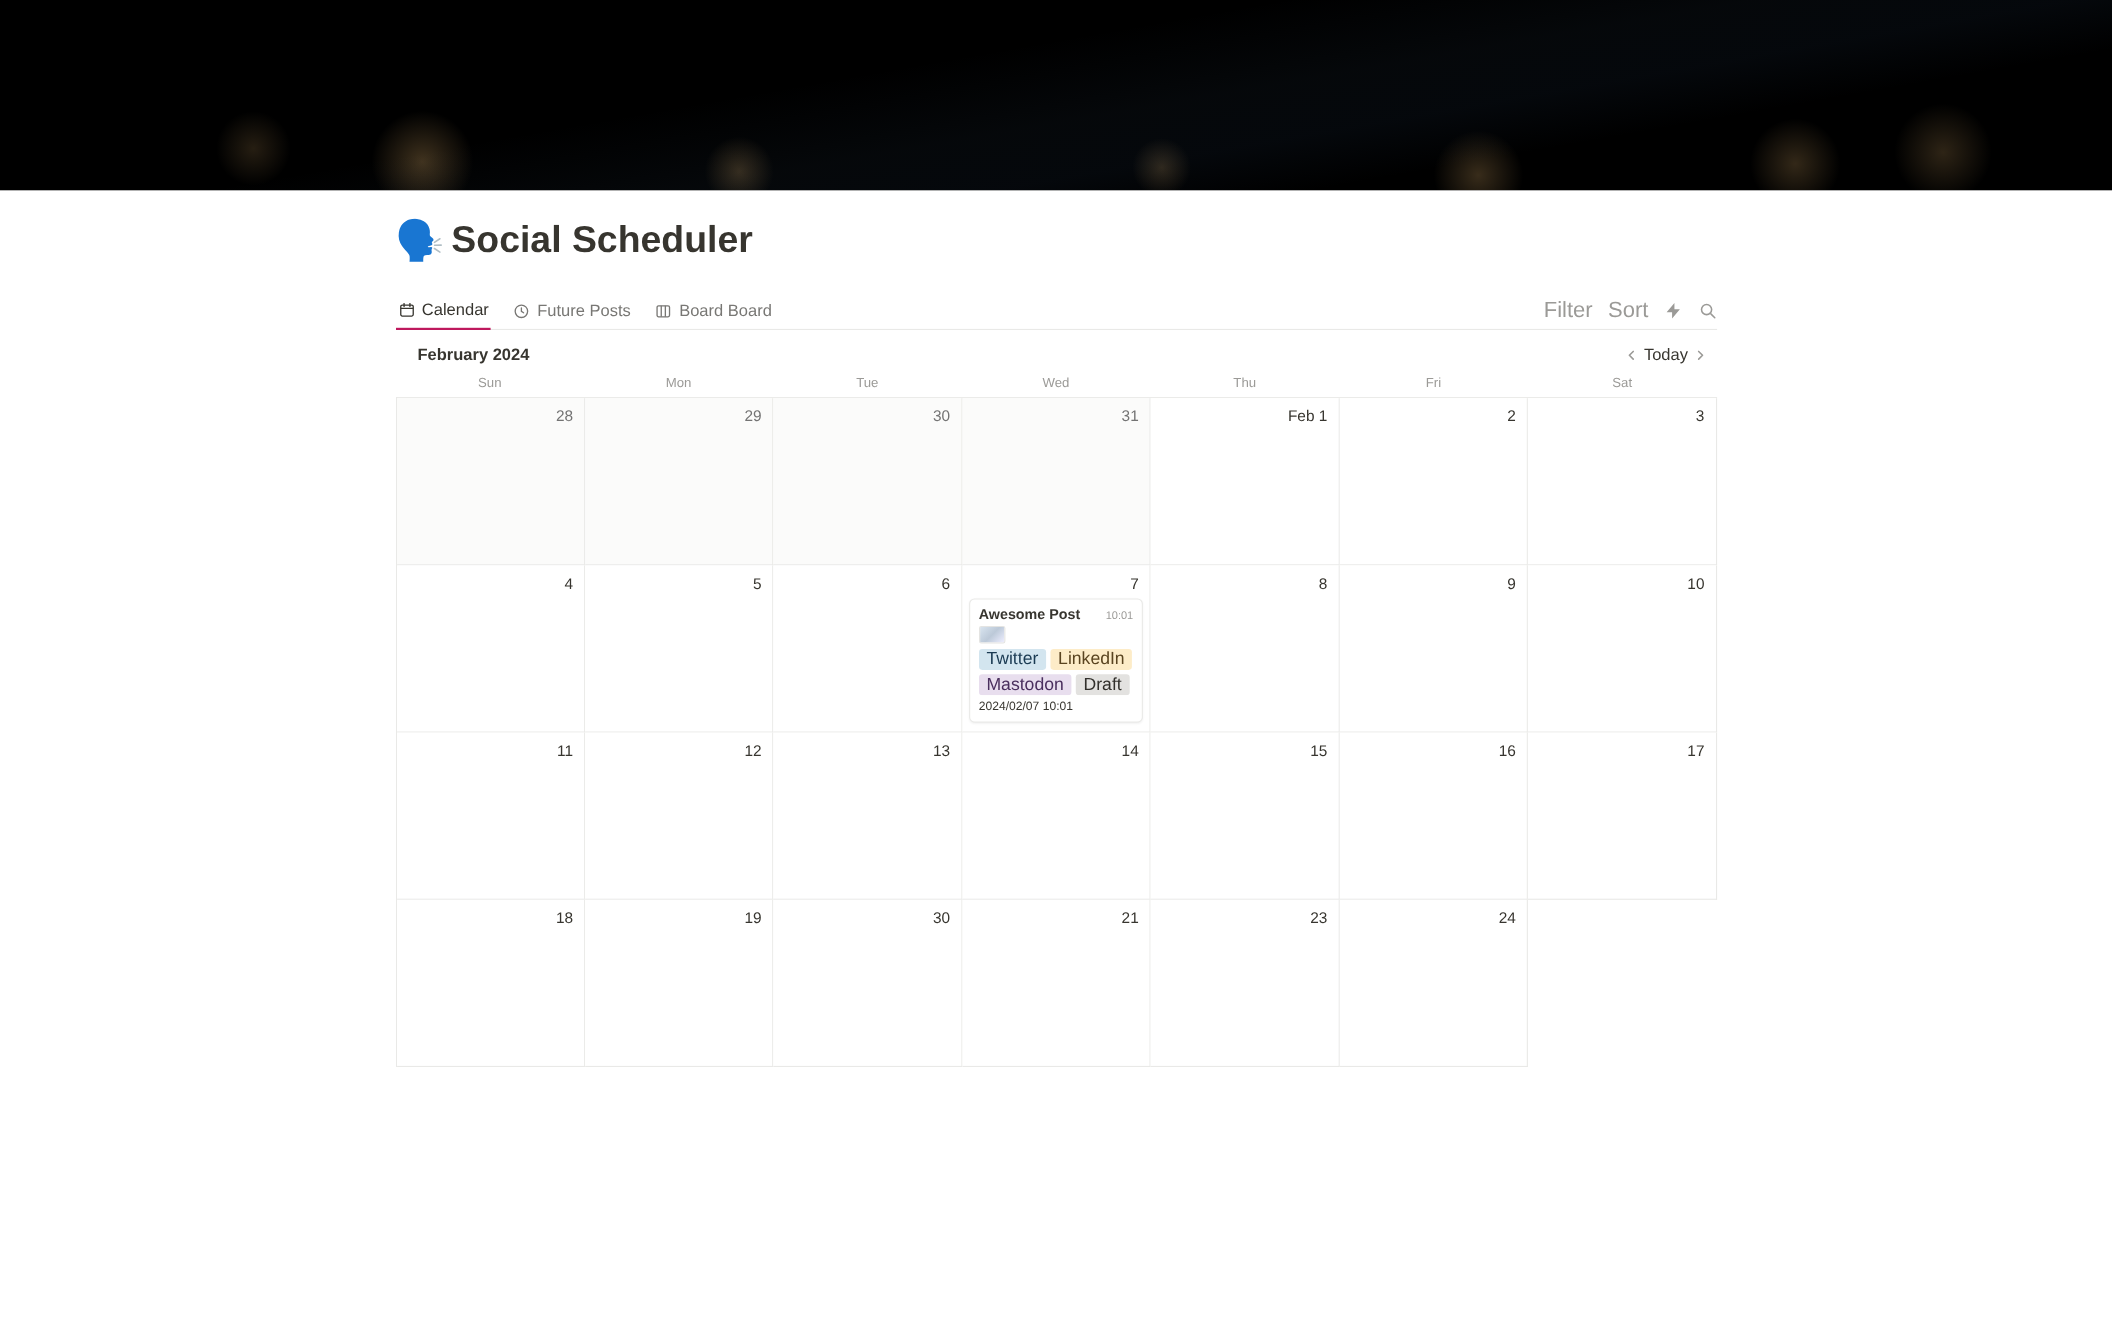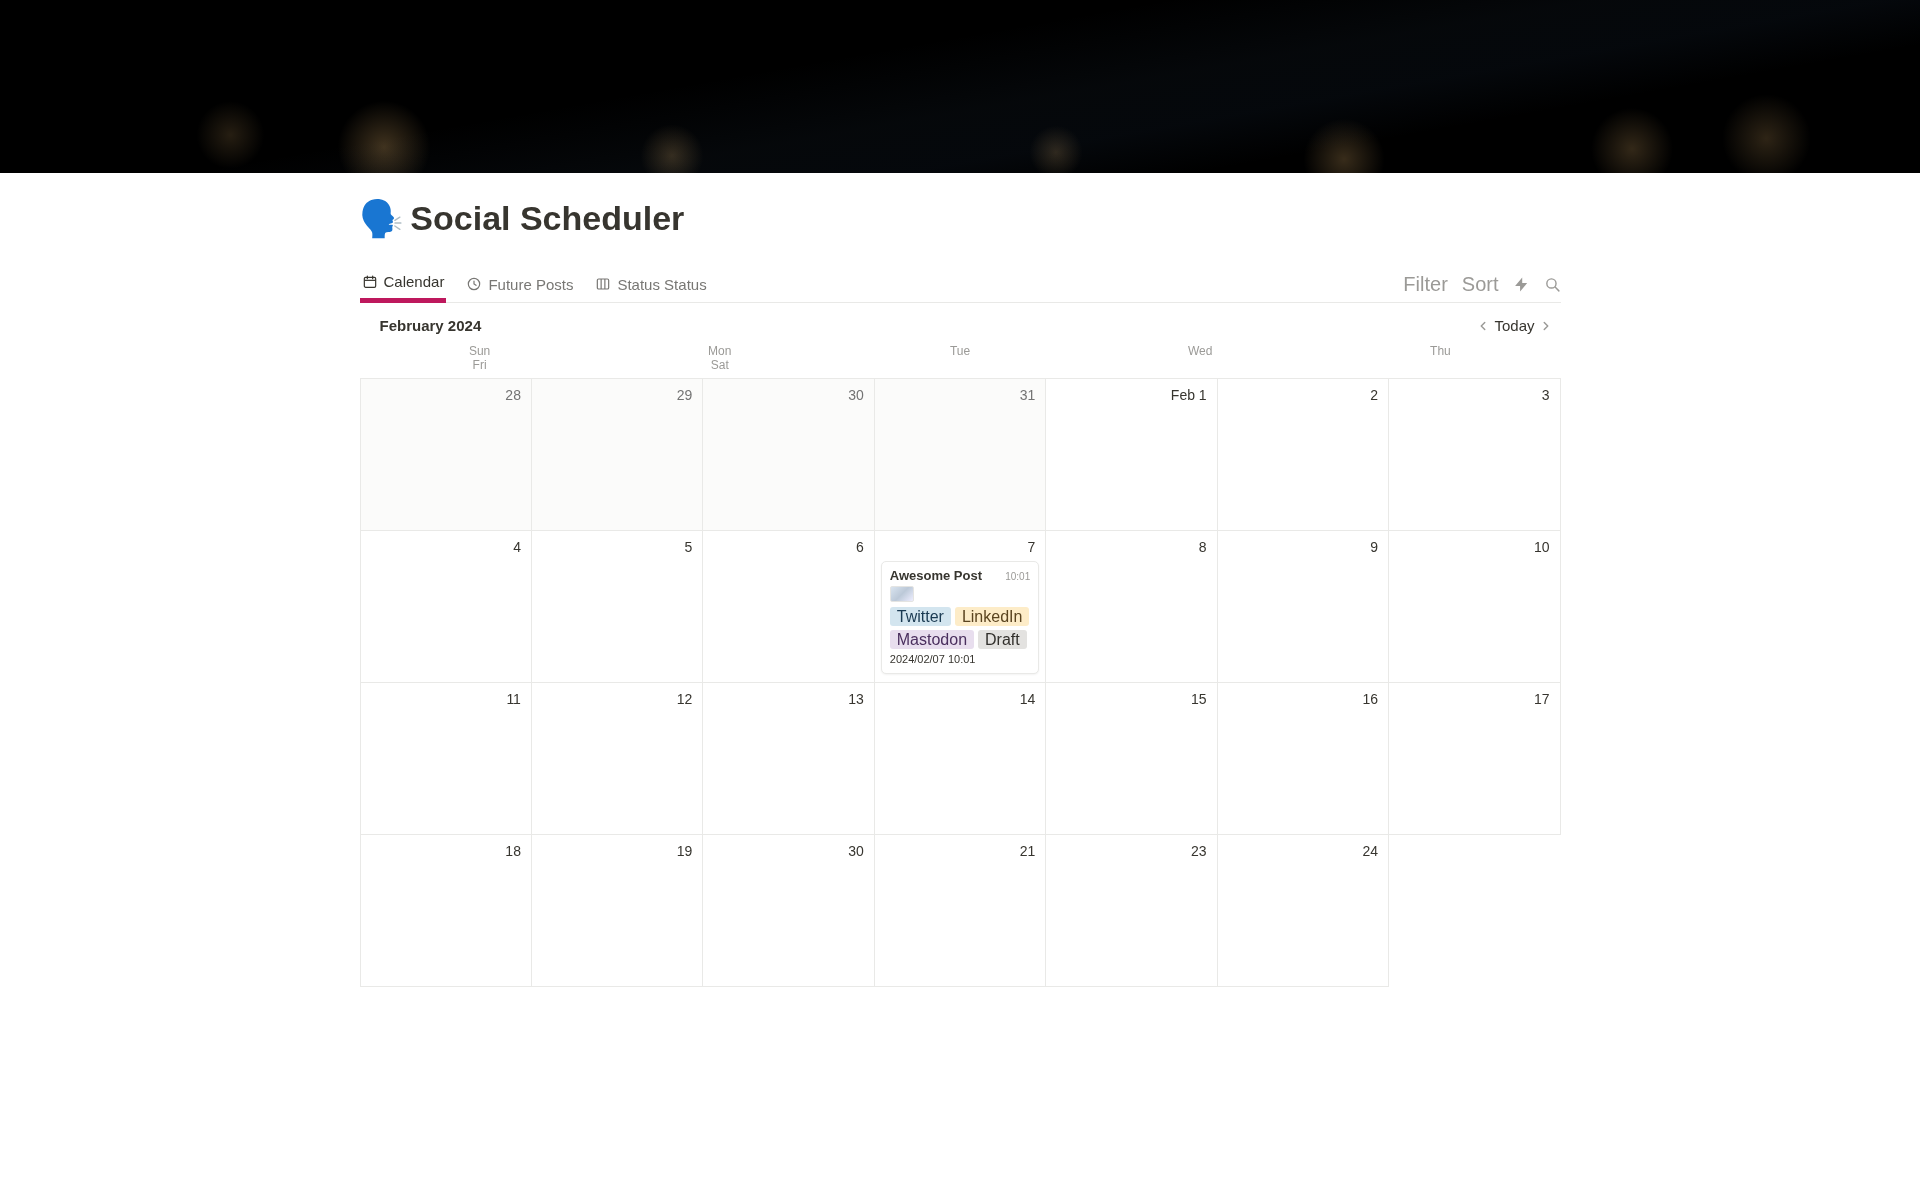--- a/index.html
+++ b/index.html
@@ -49,39 +49,39 @@
   border-bottom: 1px solid #e9e9e7;
   position: relative;
 }
 .tabs { display: flex; gap: 18px; }
 .tab {
   display: flex; align-items: center; gap: 6px;
   padding: 6px 2px 8px; cursor: pointer;
   color: #787774; font-size: 15px; font-weight: 500;
   position: relative; top: 1px;
 }
-.tab.active { color: #37352f; border-bottom: 5px solid #be185d; }
+.tab.active { color: #37352f; border-bottom: 2px solid #be185d; }
 .tab svg { width: 16px; height: 16px; }
 
 .toolbar { margin-left: auto; display: flex; align-items: center; gap: 14px; color: #9b9a97; font-size: 20px; }
 .toolbar .btn { cursor: pointer; }
 .toolbar svg { width: 17px; height: 17px; display: block; }
 
 .month-row {
   display: flex; align-items: center; justify-content: space-between;
   padding: 14px 8px 10px;
 }
 .month-label { font-weight: 600; font-size: 15px; color: #37352f; padding-left: 12px; }
 .month-nav { display: flex; align-items: center; gap: 4px; color: #37352f; font-size: 15px; }
 .month-nav .chev { color: #9b9a97; cursor: pointer; display: flex; }
 .month-nav .chev svg { width: 14px; height: 14px; }
 .today-btn { cursor: pointer; }
 
 .dow-row {
-  display: grid; grid-template-columns: repeat(5, 1fr);
+  display: grid; grid-template-columns: repeat(7, 1fr);
   font-size: 12px; color: #9b9a97; text-align: center;
   padding-bottom: 6px;
 }
 
 .calendar { border-top: 1px solid #e9e9e7; border-left: 1px solid #e9e9e7; }
 .week { display: grid; grid-template-columns: repeat(7, 1fr); }
 .day {
   min-height: 152px;
   border-right: 1px solid #e9e9e7;
   border-bottom: 1px solid #e9e9e7;
@@ -159,21 +159,21 @@
           <span>Future Posts</span>
         </div>
         <div class="tab">
           <span style="display: flex;">
             <svg viewBox="0 0 24 24">
               <rect x="3.5" y="4.5" width="17" height="15" rx="2" fill="none" stroke="currentColor" stroke-width="1.8"></rect>
               <line x1="9.2" y1="4.5" x2="9.2" y2="19.5" stroke="currentColor" stroke-width="1.8"></line>
               <line x1="14.8" y1="4.5" x2="14.8" y2="19.5" stroke="currentColor" stroke-width="1.8"></line>
             </svg>
           </span>
-          <span>Status Status</span>
+          <span>Board Board</span>
         </div>
       </div>
     <div class="toolbar">
       <span class="btn">Filter</span>
       <span class="btn">Sort</span>
       <span class="btn">
         <svg viewBox="0 0 24 24">
             <path fill="currentColor" d="M13 2L3 14h7v8l10-12h-7z"></path>
           </svg>
       </span>

